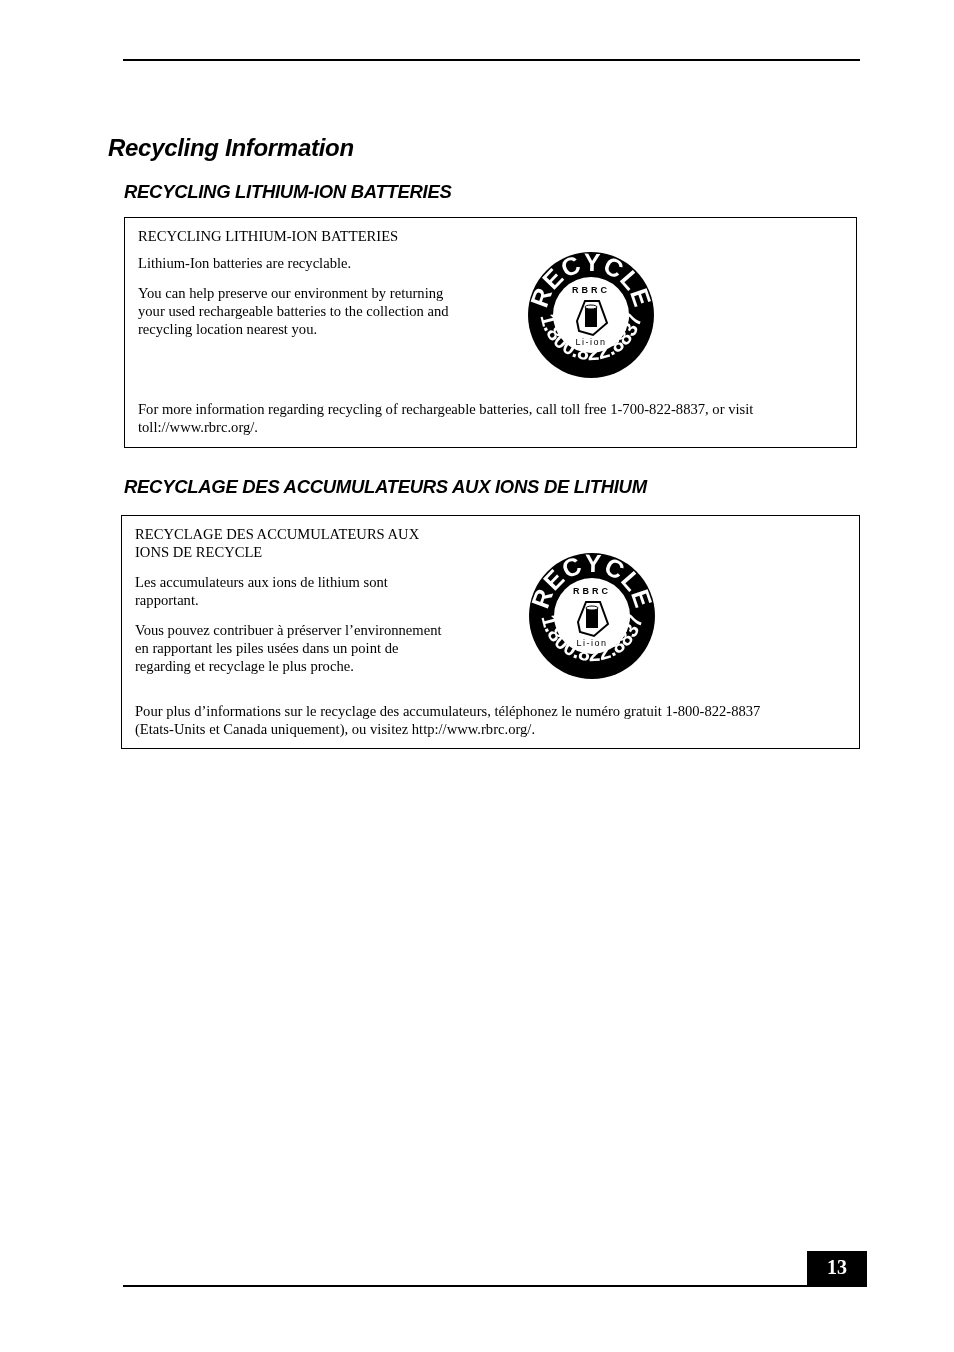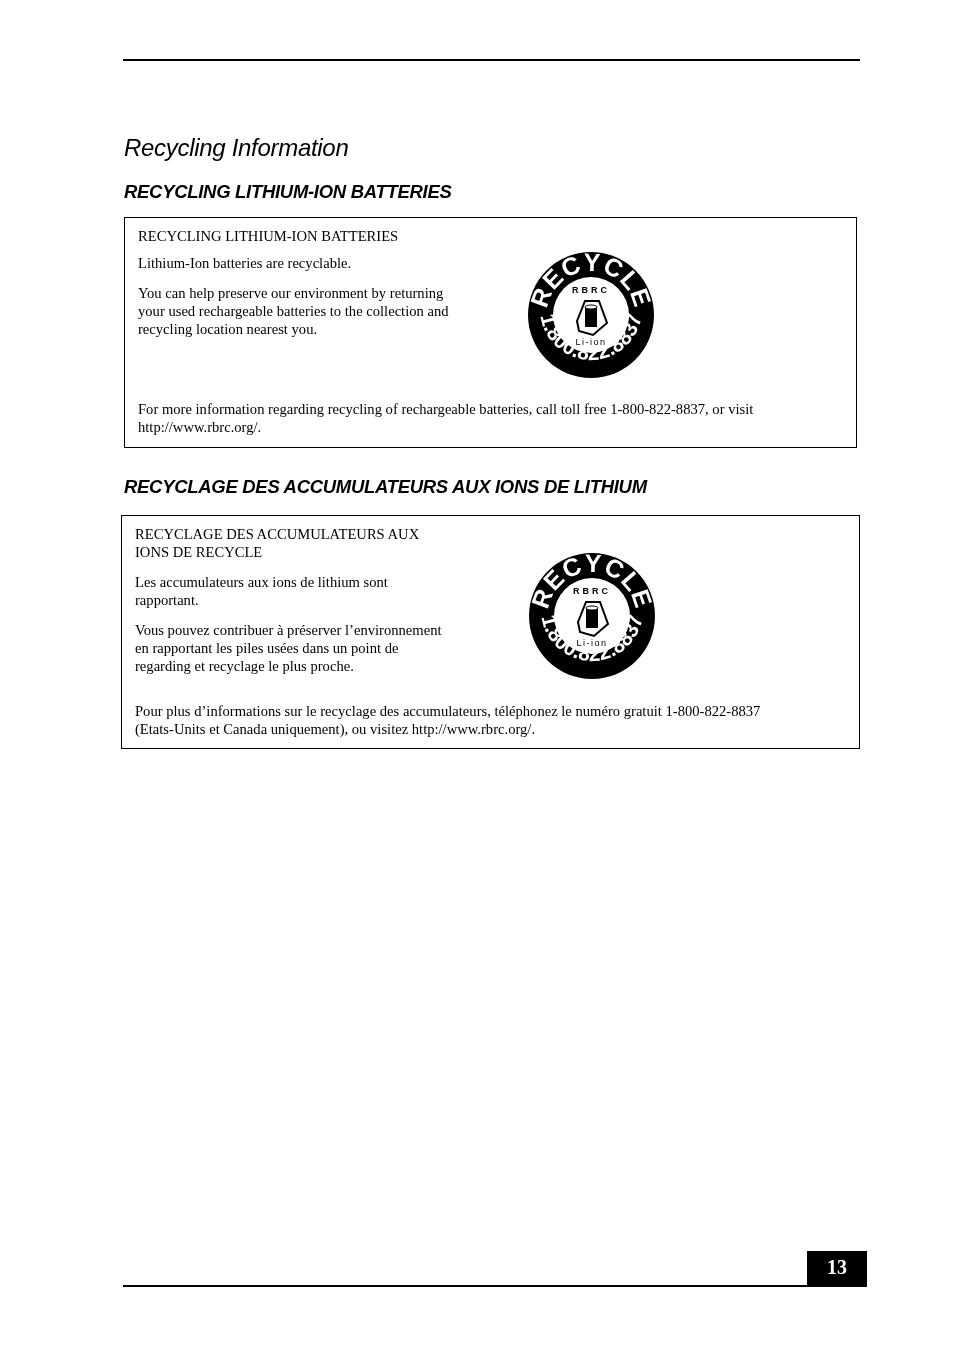--- a/index.html
+++ b/index.html
@@ -1,19 +1,19 @@
 <!DOCTYPE html>
 <html><head>
   <meta charset="utf-8">
   <style>
     html, body { margin: 0; padding: 0; background: #ffffff; }
     body { width: 954px; height: 1352px; position: relative; overflow: hidden; color: #000; }
     .rule-top { position: absolute; left: 123px; top: 59px; width: 737px; height: 2px; background: #000; }
     .rule-bottom { position: absolute; left: 123px; top: 1285px; width: 737px; height: 2px; background: #000; }
-    .h1 { position: absolute; left: 124px; top: 134px; font-family: "Liberation Sans", sans-serif; font-weight: normal; font-style: italic; font-size: 24px; letter-spacing: -0.3px; }
+    .h1 { position: absolute; left: 108px; top: 134px; font-family: "Liberation Sans", sans-serif; font-weight: bold; font-style: italic; font-size: 24px; letter-spacing: -0.3px; }
     .h2 { position: absolute; font-family: "Liberation Sans", sans-serif; font-weight: bold; font-style: italic; font-size: 18.5px; letter-spacing: -0.3px; }
     .box { position: absolute; border: 1px solid #000; box-sizing: border-box; }
     .txt { position: absolute; font-family: "Liberation Serif", serif; font-size: 14.6px; line-height: 18px; }
     .logo { position: absolute; }
     .page-num { position: absolute; left: 807px; top: 1251px; width: 60px; height: 36px; background: #000; color: #fff; font-family: "Liberation Serif", serif; font-weight: bold; font-size: 20px; text-align: center; line-height: 32px; }
   </style>
 </head>
 <body>
 
 <div class="rule-top"></div>
@@ -22,22 +22,22 @@
 
 <div class="h2" style="left:124px; top:181px;">RECYCLING LITHIUM-ION BATTERIES</div>
 
 <div class="box" style="left:124px; top:217px; width:733px; height:231px;"></div>
 
 <div class="txt" style="left:138px; top:227px;">RECYCLING LITHIUM-ION BATTERIES</div>
 <div class="txt" style="left:138px; top:254px;">Lithium-Ion batteries are recyclable.</div>
 <div class="txt" style="left:138px; top:284px;text-align:right;">You can help preserve our environment by returning</div>
 <div class="txt" style="left:138px; top:302px;">your used rechargeable batteries to the collection and</div>
 <div class="txt" style="left:138px; top:320px;">recycling location nearest you.</div>
-<div class="txt" style="left:138px; top:400px;">For more information regarding recycling of rechargeable batteries, call toll free 1-800-822-8837, or visit</div>
-<div class="txt" style="left:138px; top:418px;">http://www.rbrc.org/.</div>
+<div class="txt" style="left:138px; top:400px;">For more information regarding recycling of rechargeable batteries, call toll free 1-700-822-8837, or visit</div>
+<div class="txt" style="left:138px; top:418px;">toll://www.rbrc.org/.</div>
 
 <svg class="logo" style="left:527px; top:251px;" width="128" height="128" viewBox="0 0 128 128">
   <defs>
     <path id="arcTop1" d="M 20 64 A 44 44 0 0 1 108 64"></path>
     <path id="arcBot1" d="M 13 58 A 51 51 0 0 0 115 58"></path>
   </defs>
   <circle cx="64" cy="64" r="63" fill="#000"></circle>
   <circle cx="64" cy="64" r="38" fill="#fff"></circle>
   <text font-family="Liberation Sans, sans-serif" font-weight="bold" font-size="25" fill="#fff" letter-spacing="1"><textPath href="#arcTop1" startOffset="50%" text-anchor="middle">RECYCLE</textPath></text>
   <text font-family="Liberation Sans, sans-serif" font-weight="bold" font-size="21" fill="#fff"><textPath href="#arcBot1" startOffset="50%" text-anchor="middle">1.800.822.8837</textPath></text>

